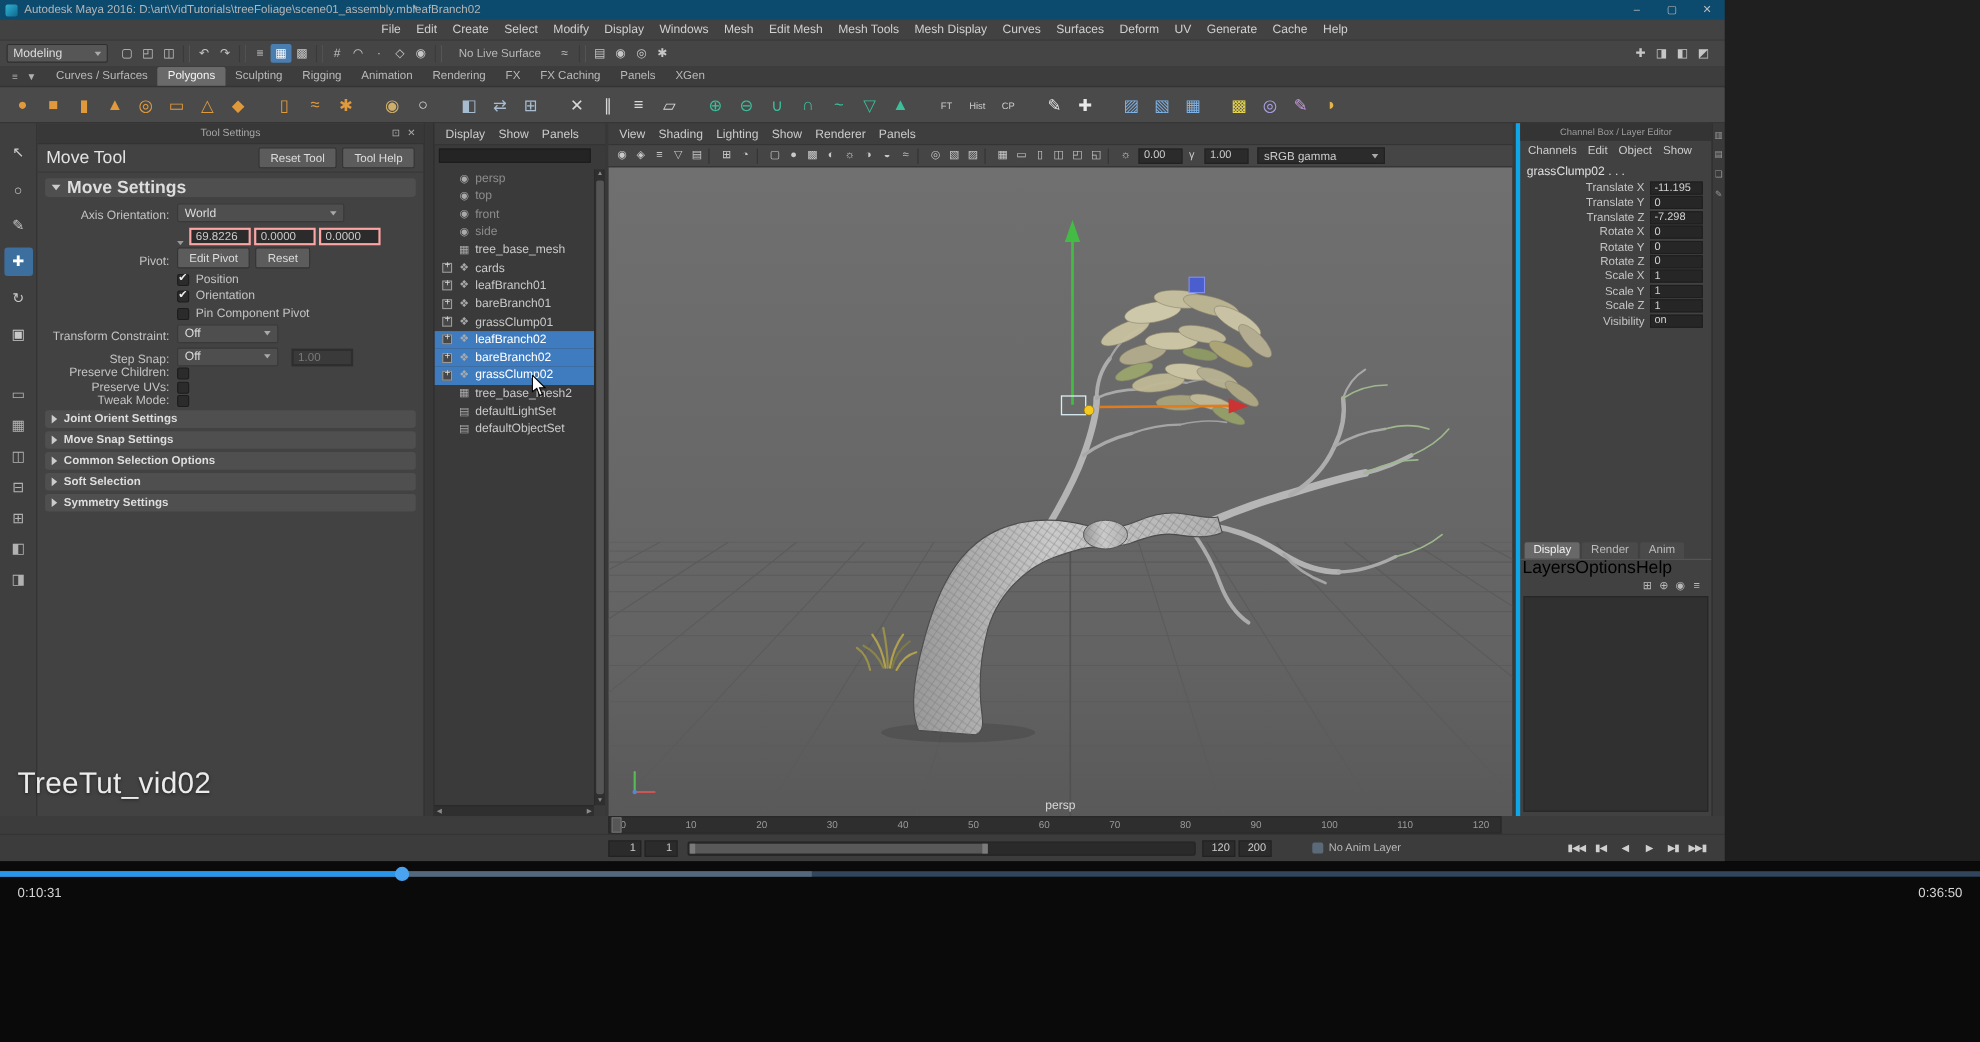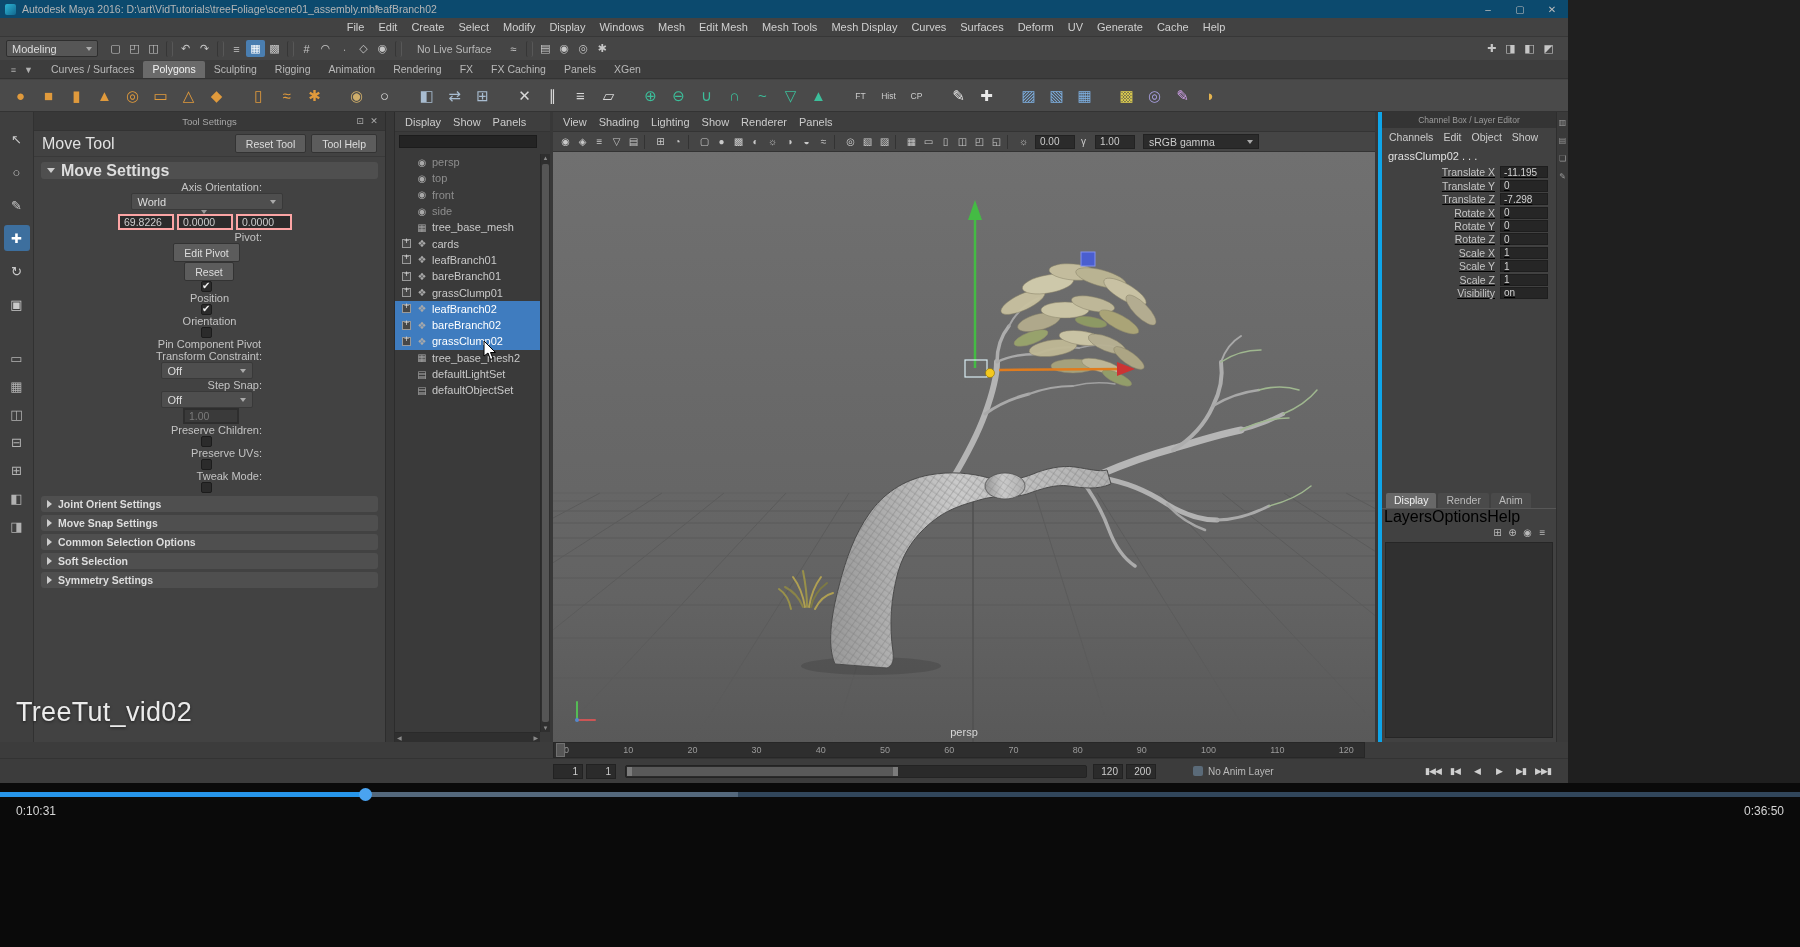--- a/index.html
+++ b/index.html
@@ -56,21 +56,21 @@
   .ts-head-btns { position:absolute; right:4px; top:0; height:100%; display:flex; align-items:center; }
   .ts-head-btn { width:14px; height:14px; font-size:9px; color:#aaa; display:flex; align-items:center; justify-content:center; }
   .ts-toolrow { height:26px; display:flex; align-items:center; padding:0 8px; border-bottom:1px solid #393939; }
   .ts-toolname { font-size:16px; color:#e2e2e2; flex:1; }
   .maya-btn { height:19px; background:#5c5c5c; border:1px solid #333; border-radius:2px; color:#ddd; font-size:10.5px; padding:0 10px; margin-left:5px; font-family:inherit; white-space:nowrap; }
   .ts-section-head { height:17px; margin:5px 7px 2px; background:#4f4f4f; border-radius:3px; display:flex; align-items:center; padding-left:6px; font-size:16px; font-weight:bold; color:#ddd; }
   .ts-collapsed .ts-section-head { height:16px; margin:3px 7px; font-size:10.5px; }
   .tri { width:0; height:0; margin-right:6px; flex:none; }
   .tri.down { border-left:4px solid transparent; border-right:4px solid transparent; border-top:5px solid #ccc; }
   .tri.right { border-top:4px solid transparent; border-bottom:4px solid transparent; border-left:5px solid #ccc; }
-  .ts-row { display:flex; align-items:center; min-height:21px; padding:0 8px 0 2px;flex-direction:column; }
+  .ts-row { display:flex; align-items:flex-end; min-height:21px; padding:0 8px 0 2px; }
   .check-row { min-height:15.5px; }
   .flag-row { min-height:12.5px; }
   .ts-label { width:118px; text-align:right; font-size:11px; color:#c3c3c3; margin-right:7px; flex:none; white-space:nowrap; }
   .ts-dd { width:152px; height:17px; background:#4e4e4e; border:1px solid #393939; border-radius:2px; display:flex; align-items:center; padding:0 6px; font-size:11px; color:#ddd; }
   .ts-dd.narrow { width:92px; }
   .dd-caret { margin-left:auto; width:0; height:0; border-left:3.5px solid transparent; border-right:3.5px solid transparent; border-top:4px solid #aaa; }
   .mini-caret { width:0; height:0; border-left:3.5px solid transparent; border-right:3.5px solid transparent; border-top:4px solid #999; margin-right:5px; }
   .ts-fields { display:flex; }
   .ts-field { width:56px; height:16px; background:#2b2b2b; border:2px solid #fca5a5; font-size:10.5px; color:#ccc; display:inline-flex; align-items:center; padding-left:4px; margin-right:3px; }
   .ts-field.disabled { background:#3a3a3a; color:#7a7a7a; border-color:#2e2e2e; margin-left:12px; }
@@ -113,21 +113,21 @@
   .vp-canvas { position:absolute; top:40px; left:0; right:0; bottom:0; overflow:hidden; }
   .vp-cam { position:absolute; bottom:4px; left:50%; transform:translateX(-50%); font-size:11px; color:#d8d8d8; }
 
   
   .channel-box { position:absolute; left:1378px; top:0; width:178px; height:100%; background:#414141; border-left:4px solid #0ea5e9; display:flex; flex-direction:column; }
   .cb-header { height:16px; background:#343434; display:flex; align-items:center; justify-content:center; font-size:8.5px; color:#9d9d9d; flex:none; }
   .cb-menus { height:18px; display:flex; align-items:center; padding-left:2px; flex:none; }
   .cb-menu { font-size:10.5px; color:#cccccc; padding:0 5px; white-space:nowrap; }
   .cb-objname { font-size:11px; color:#e0e0e0; padding:4px 0 3px 6px; flex:none; }
   .cb-rows { flex:none; }
-  .cb-row { height:13.4px; display:flex; align-items:flex-end;text-decoration:underline; }
+  .cb-row { height:13.4px; display:flex; align-items:flex-start; }
   .cb-ch-label { flex:1; text-align:right; font-size:10.5px; color:#c5c5c5; margin-right:5px; white-space:nowrap; }
   .cb-ch-value { width:48px; height:12px; background:#262626; border:1px solid #1e1e1e; font-size:10px; color:#d2d2d2; padding-left:3px; margin-right:8px; display:flex; align-items:center; flex:none; }
   .cb-empty { flex:1; }
   .layer-tabs { height:17px; display:flex; align-items:flex-end; padding-left:4px; flex:none; }
   .layer-tab { font-size:10.5px; color:#bbb; padding:1px 8px 2px; background:#4a4a4a; border-radius:2px 2px 0 0; margin-right:2px; }
   .layer-tab.active { background:#686868; color:#f0f0f0; }
   .layer-menus { height:16px; display:flex; align-items:center; padding-left:2px; border-top:1px solid #575757; flex:none; }
   .layer-icons { height:16px; display:flex; justify-content:flex-end; align-items:center; padding-right:6px; flex:none; }
   .layer-icon { width:15px; font-size:10px; color:#b9b9b9; text-align:center; }
   .layer-list { flex:none; height:196px; margin:2px 3px 4px; background:#303030; border:1px solid #262626; }

